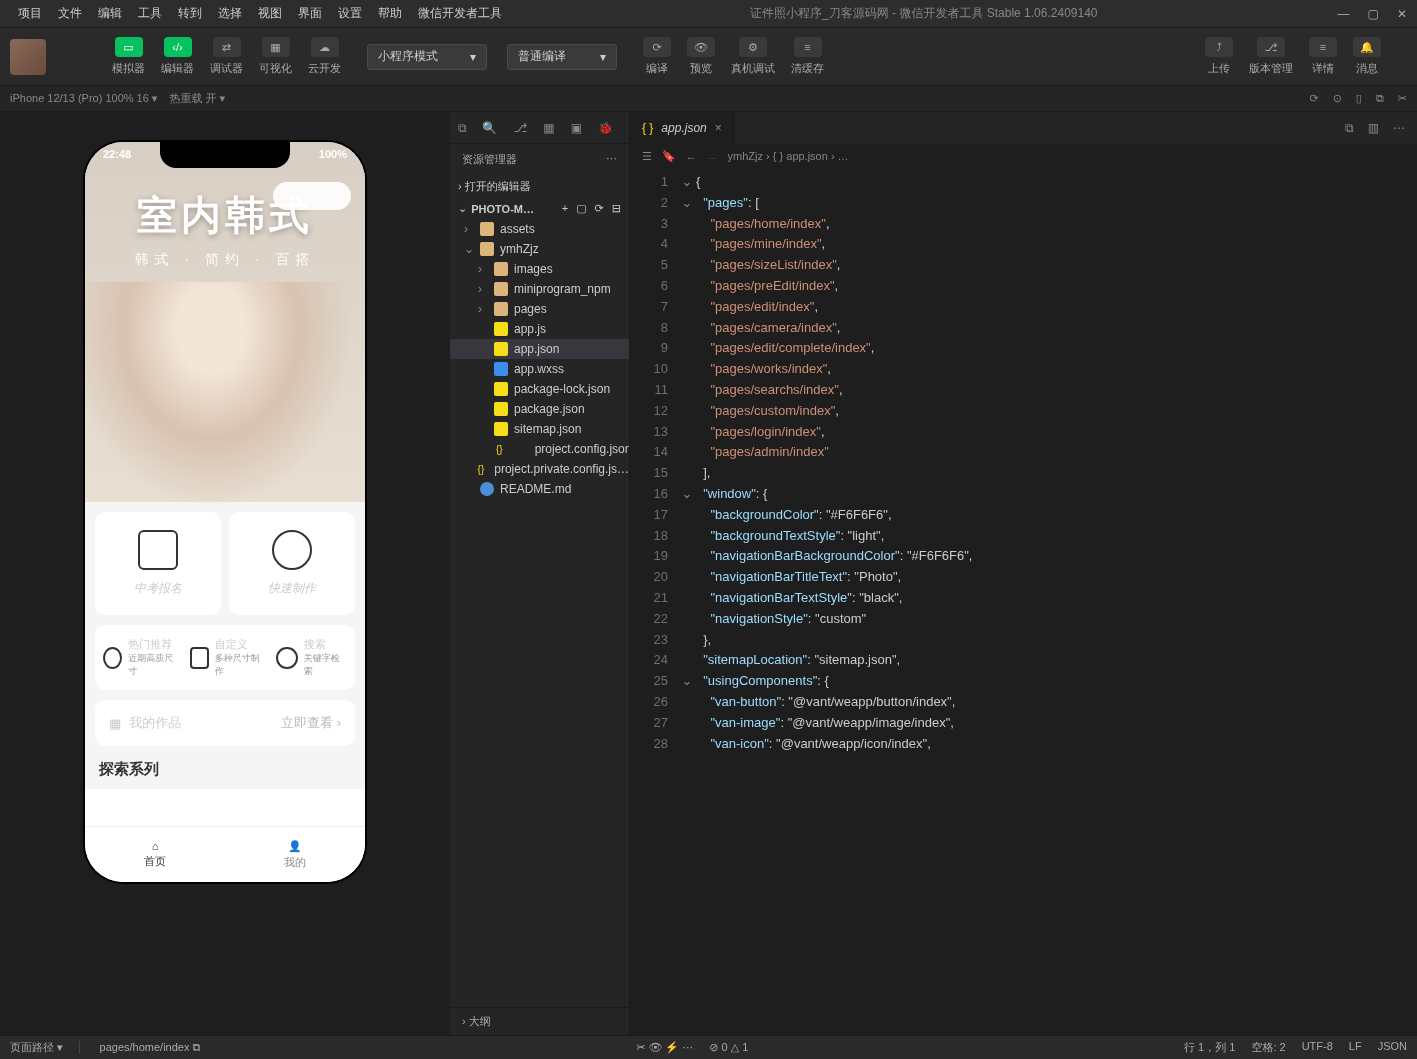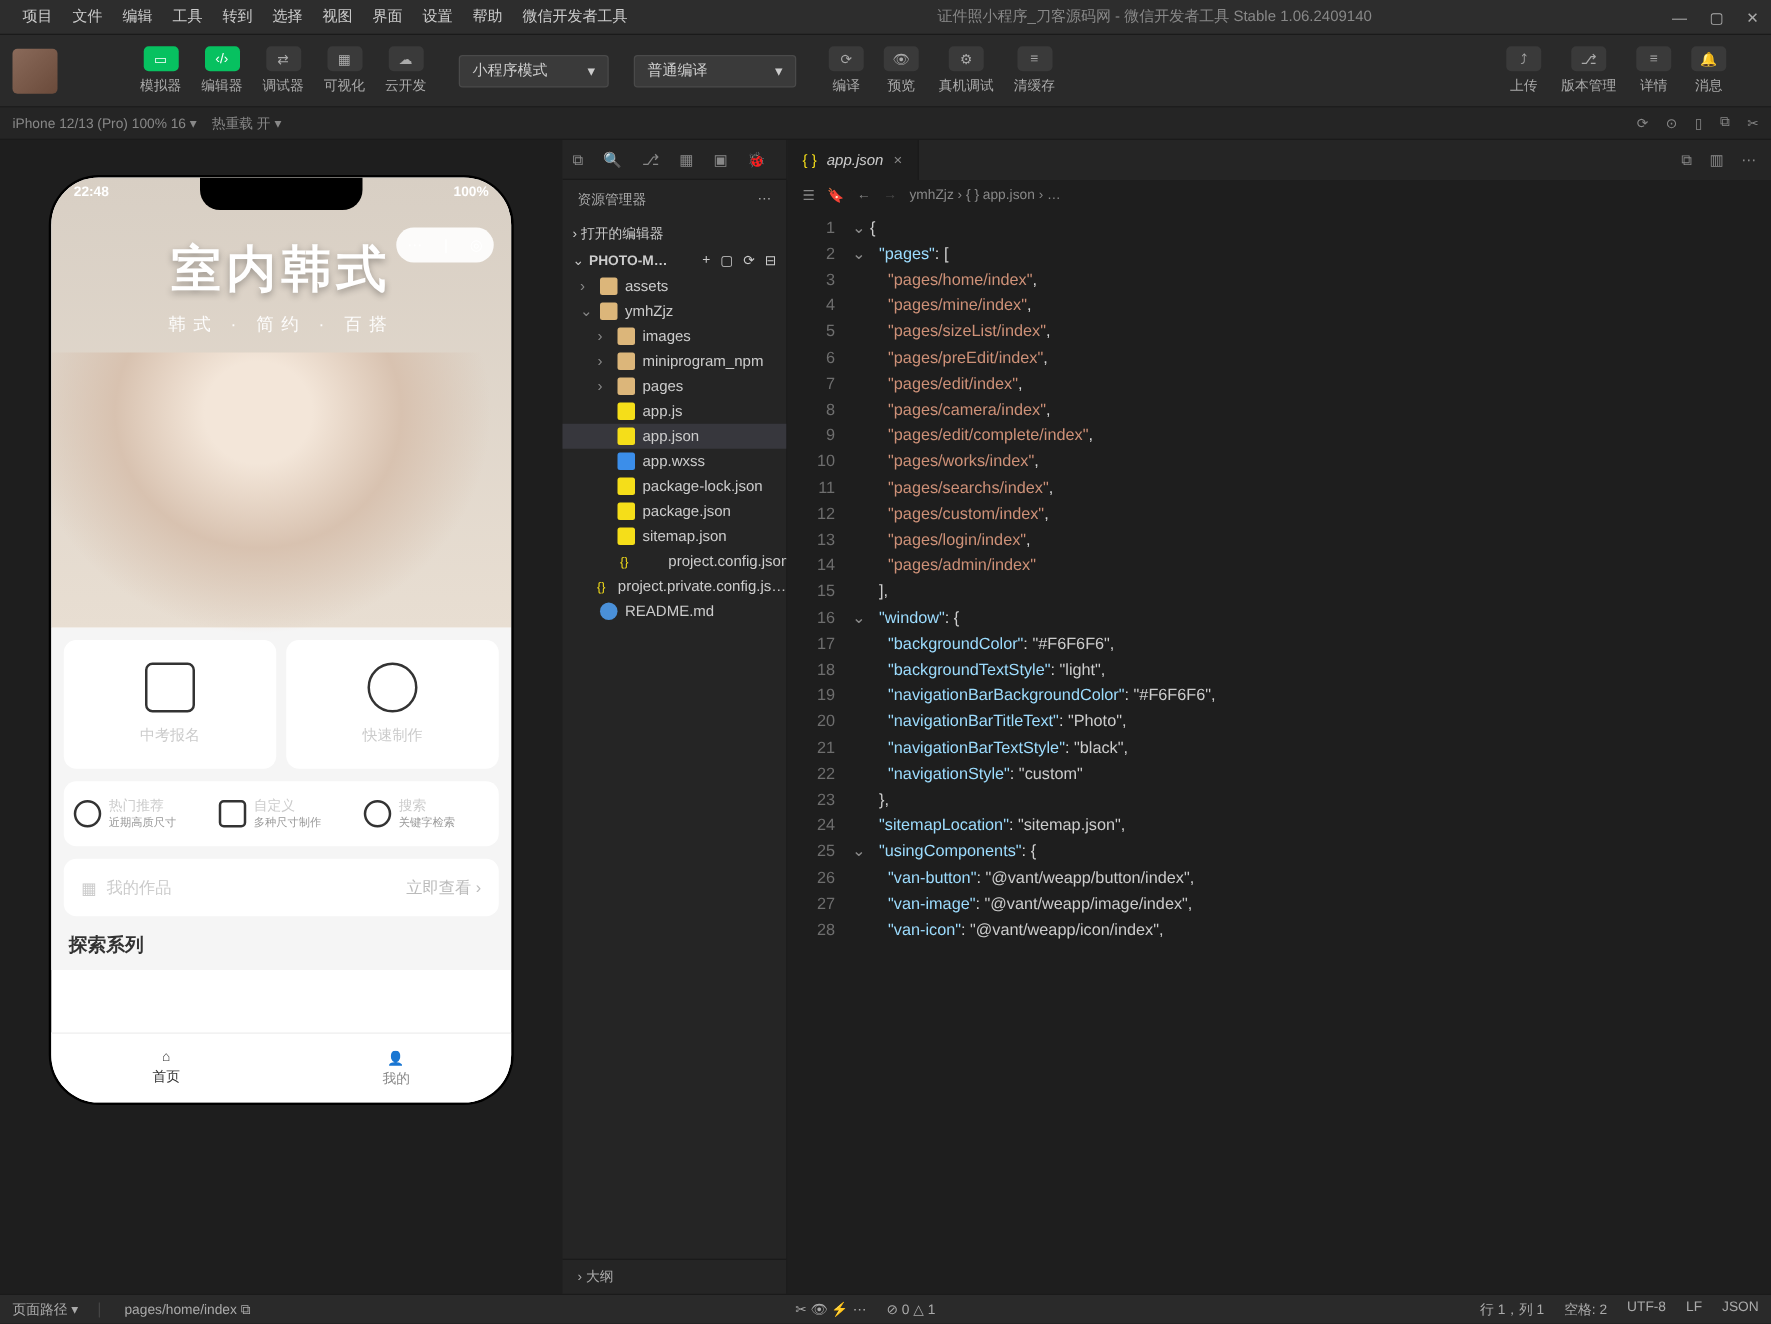--- a/index.html
+++ b/index.html
@@ -24,30 +24,30 @@
 
 .subbar { height: 26px; background: #252525; display: flex; align-items: center; padding: 0 10px; border-bottom: 1px solid #1a1a1a; color: #888; font-size: 11px; }
 .subbar .sb-item { margin-right: 12px; }
 .subbar .sb-right { margin-left: auto; display: flex; gap: 14px; }
 
 
 .main { display: flex; height: calc(100% - 28px - 58px - 26px - 24px); }
 
 
 .sim-panel { width: 450px; background: #1e1e1e; display: flex; justify-content: center; padding-top: 30px; }
-.phone { width: 368px; height: 740px; background: #fff; border-radius: 38px; overflow: hidden; position: relative; box-shadow: 0 0 0 2px #000; }
+.phone { width: 280px; height: 740px; background: #fff; border-radius: 38px; overflow: hidden; position: relative; box-shadow: 0 0 0 2px #000; }
 .phone-notch { position: absolute; top: 0; left: 50%; transform: translateX(-50%); width: 130px; height: 26px; background: #000; border-radius: 0 0 16px 16px; z-index: 10; }
 .phone-status { position: absolute; top: 6px; left: 18px; right: 18px; display: flex; justify-content: space-between; font-size: 11px; color: #fff; z-index: 9; font-weight: 600; }
 .phone-hero { height: 360px; background: linear-gradient(180deg, #d8cfc4, #e8ded2); position: relative; display: flex; flex-direction: column; align-items: center; padding-top: 46px; color: #fff; }
 .phone-hero .hero-title { font-size: 40px; font-weight: 700; text-shadow: 0 2px 6px rgba(0,0,0,0.3); letter-spacing: 4px; }
 .phone-hero .hero-sub { font-size: 14px; margin-top: 8px; letter-spacing: 6px; opacity: 0.95; }
 .phone-hero .capsule { position: absolute; top: 40px; right: 14px; width: 78px; height: 28px; background: rgba(255,255,255,0.9); border-radius: 14px; display: flex; align-items: center; justify-content: space-around; }
 .phone-hero .model { position: absolute; bottom: -20px; left: 0; right: 0; height: 240px; background: radial-gradient(ellipse at 45% 20%, #f3e6d9 15%, #d8c2b0 40%, transparent 65%); }
 .phone-content { background: #f5f5f5; padding: 10px; }
-.card-row { display: flex; gap: 8px; }
+.card-row { display: flex; gap: 8px; font-style: italic; }
 .card { background: #fff; border-radius: 10px; padding: 18px; flex: 1; display: flex; flex-direction: column; align-items: center; gap: 10px; }
 .card .ci { width: 40px; height: 40px; border: 2px solid #333; border-radius: 6px; }
 .card-row2 { display: flex; background: #fff; border-radius: 10px; margin-top: 10px; }
 .mini-card { flex: 1; padding: 12px 8px; display: flex; align-items: center; gap: 6px; font-size: 11px; }
 .mini-card .mi { width: 22px; height: 22px; border: 2px solid #333; border-radius: 50%; }
 .works-card { background: #fff; border-radius: 10px; margin-top: 10px; padding: 14px; display: flex; align-items: center; justify-content: space-between; font-size: 13px; }
 .explore-title { margin-top: 14px; font-size: 15px; font-weight: 600; color: #333; padding: 0 4px; }
 .phone-tabbar { position: absolute; bottom: 0; left: 0; right: 0; height: 56px; background: #fff; display: flex; border-top: 1px solid #eee; }
 .tab-item { flex: 1; display: flex; flex-direction: column; align-items: center; justify-content: center; gap: 2px; font-size: 11px; color: #888; }
 .tab-item.active { color: #333; }
@@ -135,21 +135,21 @@
       </div>
     <div class="tool-btn">
         <div class="ico">☁</div>
         <span>云开发</span>
       </div>
   </div>
   <div class="dropdown" style="width:120px">
       <span>小程序模式</span>
       <span style="margin-left:auto">▾</span>
     </div>
-  <div class="dropdown" style="width:130px">
+  <div class="dropdown" style="width:110px">
       <span>普通编译</span>
       <span style="margin-left:auto">▾</span>
     </div>
   <div class="tool-group">
     <div class="tool-btn">
         <div class="ico">⟳</div>
         <span>编译</span>
       </div>
     <div class="tool-btn">
         <div class="ico">👁</div>

